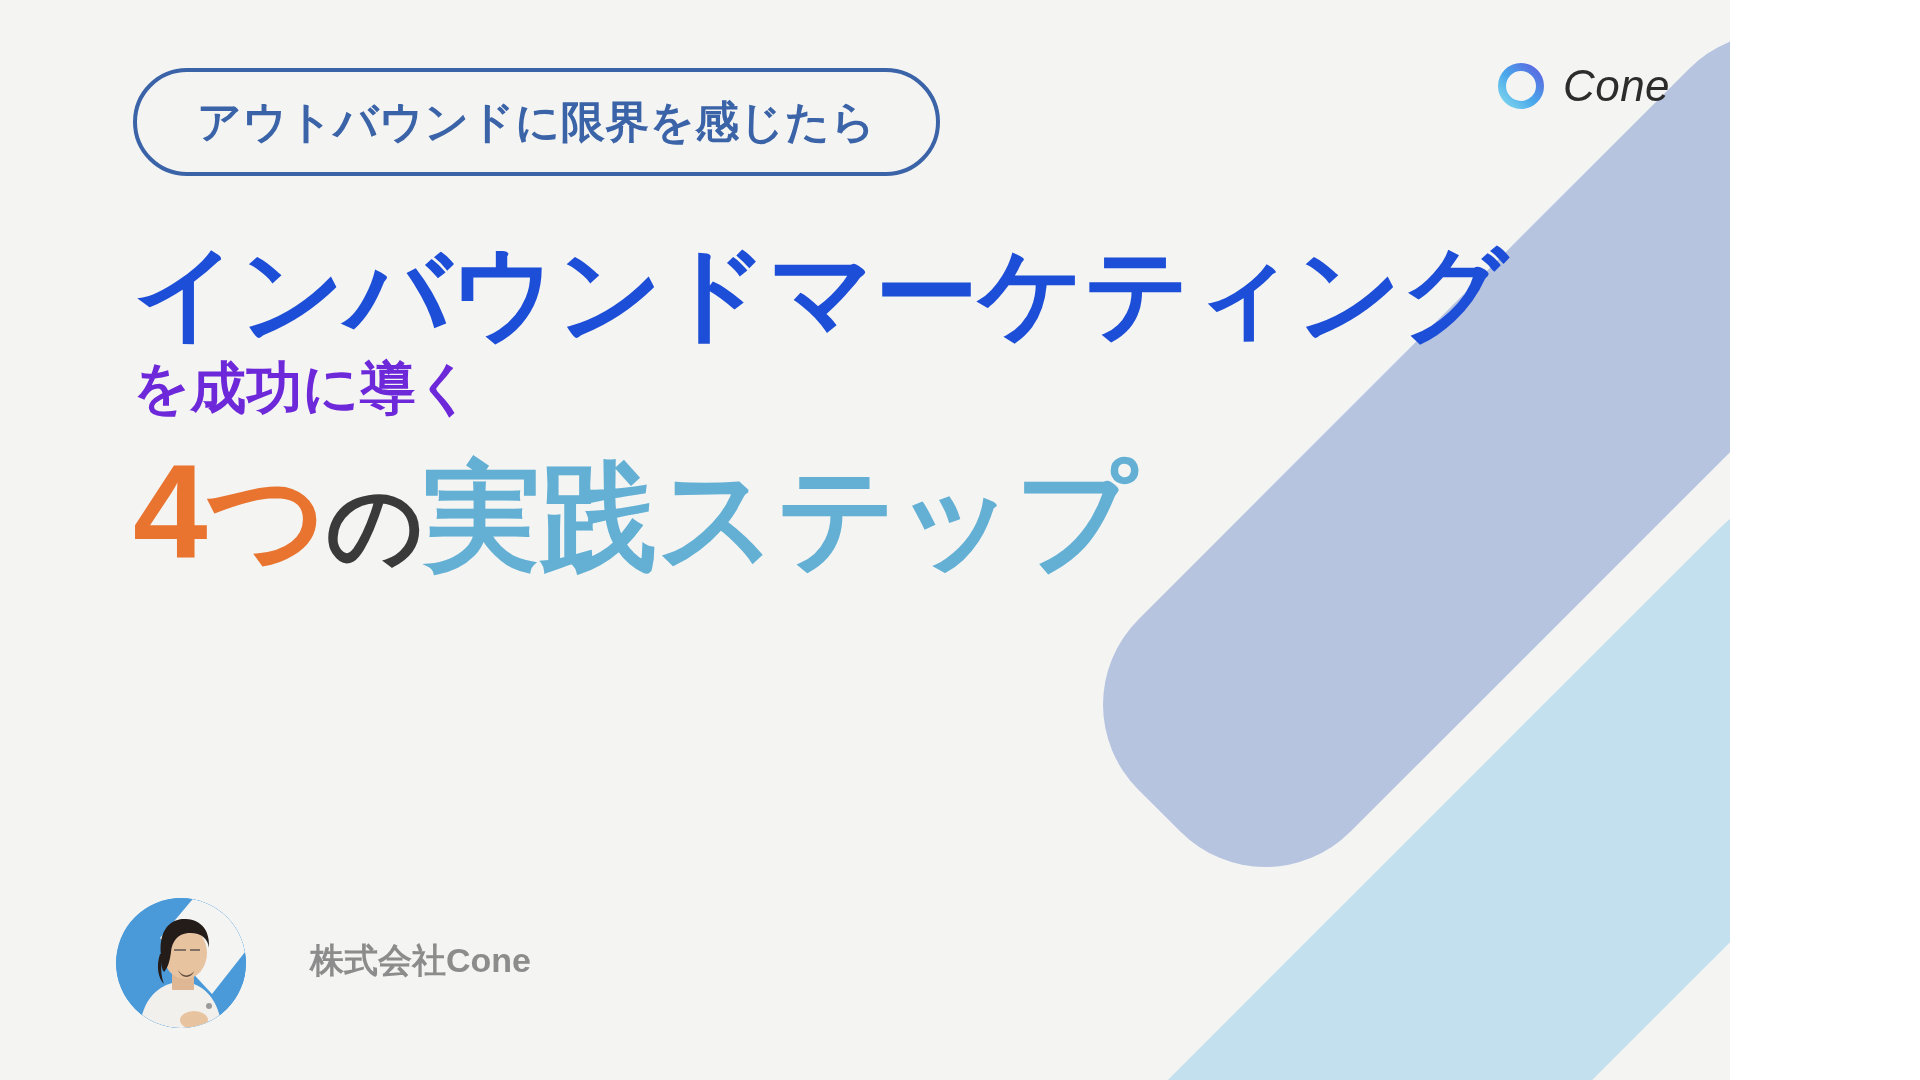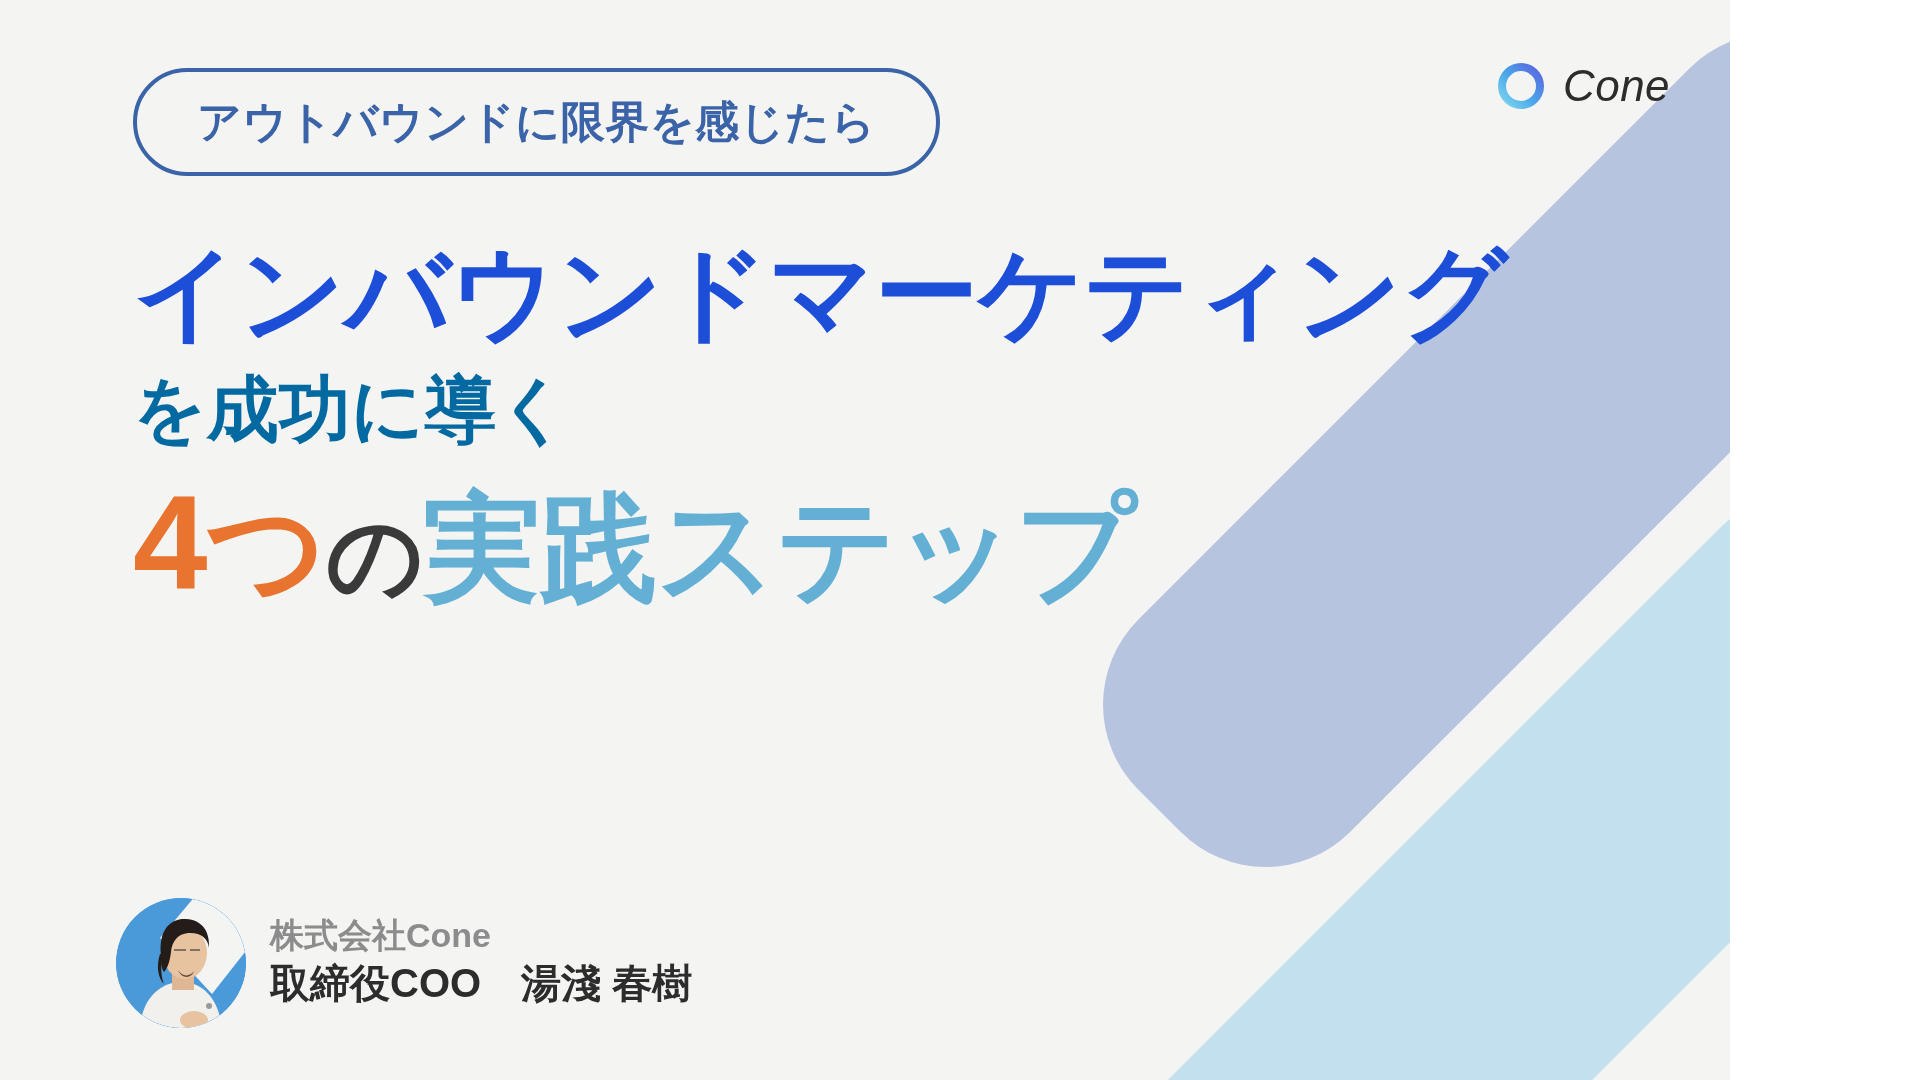--- a/index.html
+++ b/index.html
@@ -102,23 +102,23 @@
     line-height: 1.18;
     white-space: nowrap;
     font-weight: 700;
   }
   .hl-line-1 {
     font-size: 104px;
     color: #1d4ed8;
     letter-spacing: -0.005em;
   }
   .hl-line-2 {
-    font-size: 72px;
-    color: #0369a1;
-    margin-top: 12px;
+    font-size: 56px;
+    color: #6d28d9;
+    margin-top: 0;
   }
   .hl-line-3 {
     font-size: 118px;
     margin-top: 12px;
     letter-spacing: -0.01em;
   }
   .hl-num {
     color: #e8742f;
     font-size: 134px;
     font-weight: 700;
@@ -148,24 +148,25 @@
     height: 130px;
     border-radius: 50%;
     overflow: hidden;
     flex: 0 0 auto;
     background: #4a9ada;
     position: relative;
   }
   .avatar svg { display: block; }
   .presenter-text {
     display: flex;
-    flex-direction: column;
+    flex-direction: row;
     justify-content: center;
     gap: 6px;
     padding-bottom: 4px;
+    margin-left: 40px;
   }
   .presenter-company {
     font-size: 34px;
     font-weight: 700;
     color: #8c8c8c;
     line-height: 1.1;
     white-space: nowrap;
   }
   .presenter-name {
     font-size: 40px;
@@ -237,17 +238,16 @@
           <path d="M62 72 C66 79 74 79 78 73 C76 80 66 82 62 72 Z" fill="#3a2c22" opacity="0.8"></path>
 
           <ellipse cx="78" cy="122" rx="14" ry="9" fill="#e8c3a0"></ellipse>
 
           <circle cx="93" cy="108" r="3" fill="#9a9a9a"></circle>
         </g>
       </svg>
     </div>
     <div class="presenter-text">
       <div class="presenter-company">株式会社Cone</div>
-      <div class="presenter-name">取締役COO　湯淺 春樹</div>
     </div>
   </div>
 
 </div>
 
 </body></html>

